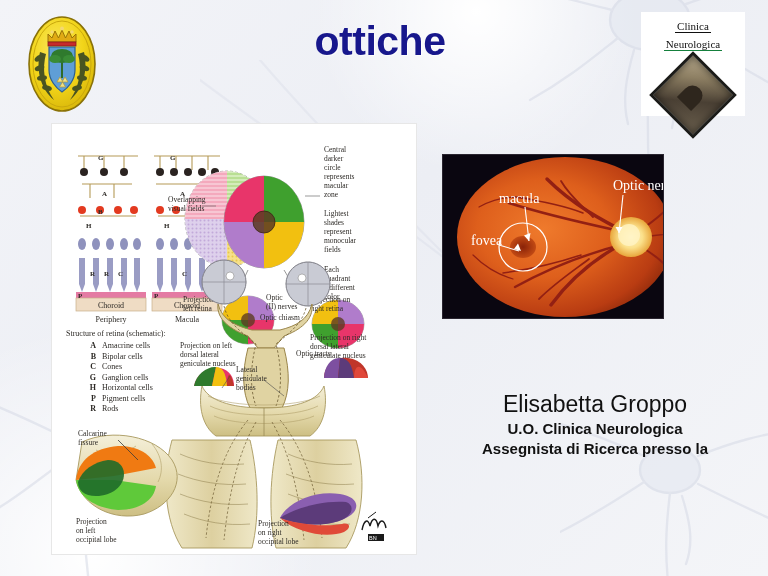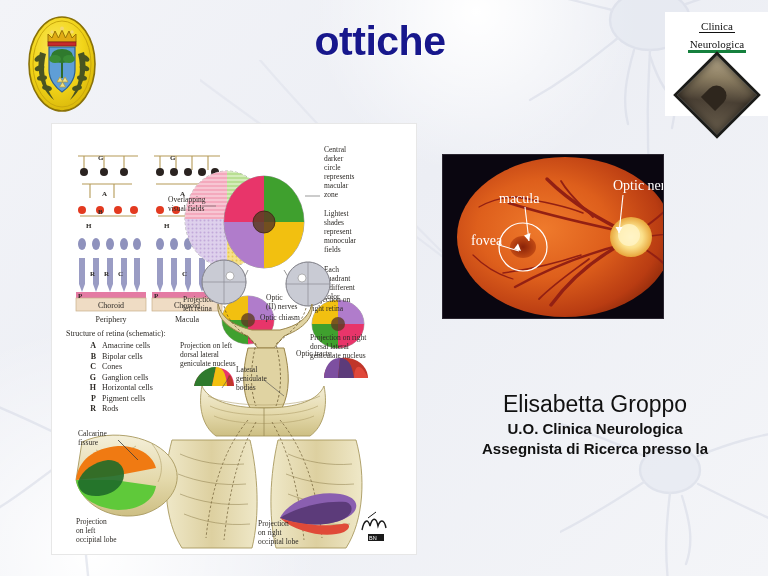--- a/index.html
+++ b/index.html
@@ -31,29 +31,29 @@
     position:absolute;left:150px;top:18px;width:460px;
     text-align:center;
     font-size:41px;line-height:1.13;
     font-weight:bold;color:#17178c;
     letter-spacing:-0.5px;
     text-shadow:1px 1px 0 rgba(255,255,255,.7);
   }
 
   
   #clinicaLogo{
-    position:absolute;left:665px;top:12px;width:104px;height:104px;
+    position:absolute;left:641px;top:12px;width:104px;height:104px;
     background:#ffffff;
   }
   #clinicaLogo .cl-text{
     text-align:center;font-family:"Liberation Serif",serif;
     color:#111;padding-top:4px;
   }
   #clinicaLogo .cl-1{font-size:11px;line-height:12px;border-bottom:1px solid #111;display:inline-block;padding:0 2px;}
-  #clinicaLogo .cl-2{font-size:11px;line-height:12px;border-bottom:3px solid #15803d;display:inline-block;padding:0 2px;margin-top:1px;}
+  #clinicaLogo .cl-2{font-size:11px;line-height:12px;border-bottom:1px solid #15803d;display:inline-block;padding:0 2px;margin-top:1px;}
   #clinicaLogo .cl-diamond{
     position:absolute;left:50%;top:52px;width:56px;height:56px;
     transform:translateX(-50%) rotate(45deg);
     background:linear-gradient(140deg,#b9ab8e 0%,#8d7f63 28%,#4a4034 58%,#6d6250 100%);
     border:3px solid #1b1b18;
     box-shadow:inset 0 0 8px rgba(0,0,0,.6);
   }
   #clinicaLogo .cl-arch{
     position:absolute;left:50%;top:50%;width:20px;height:22px;
     transform:translate(-50%,-42%);

